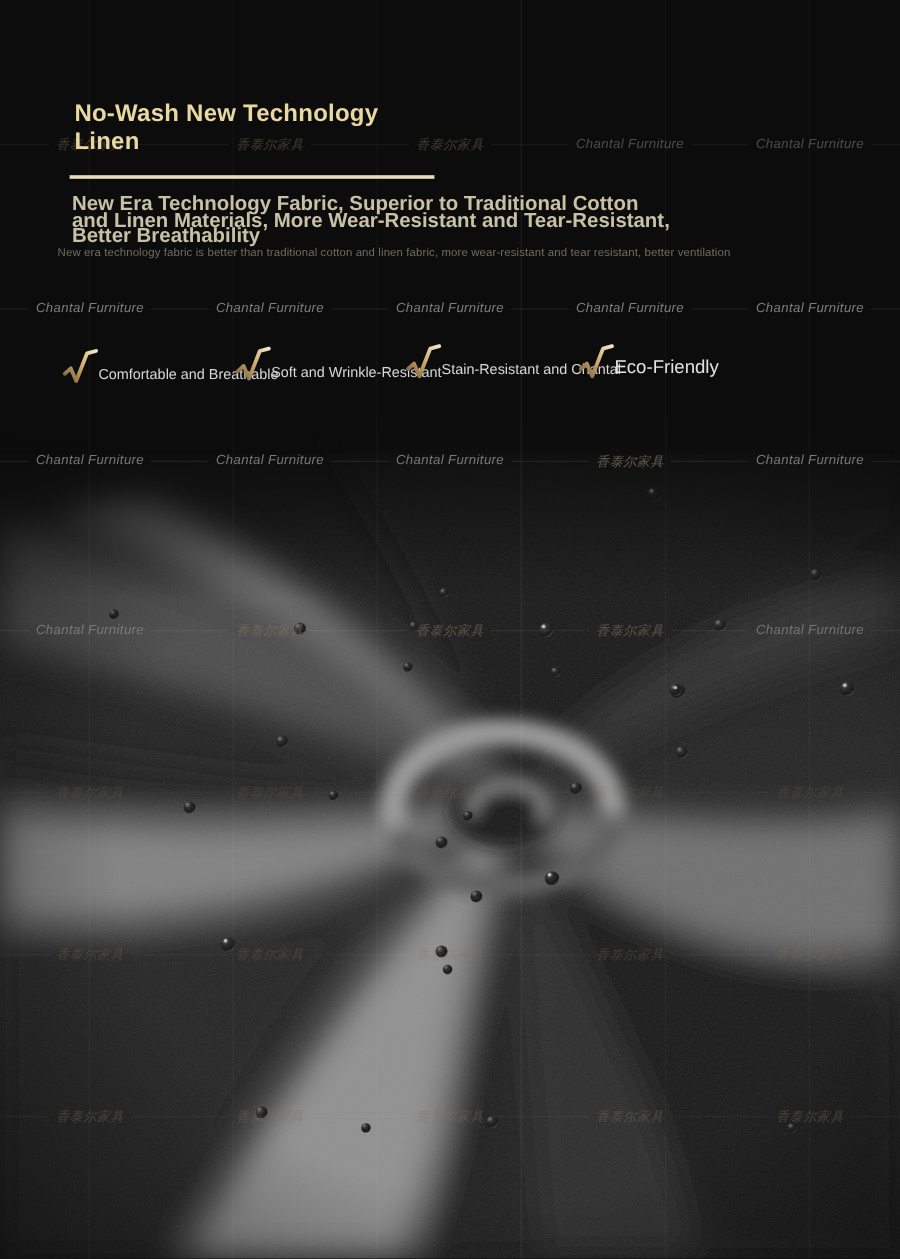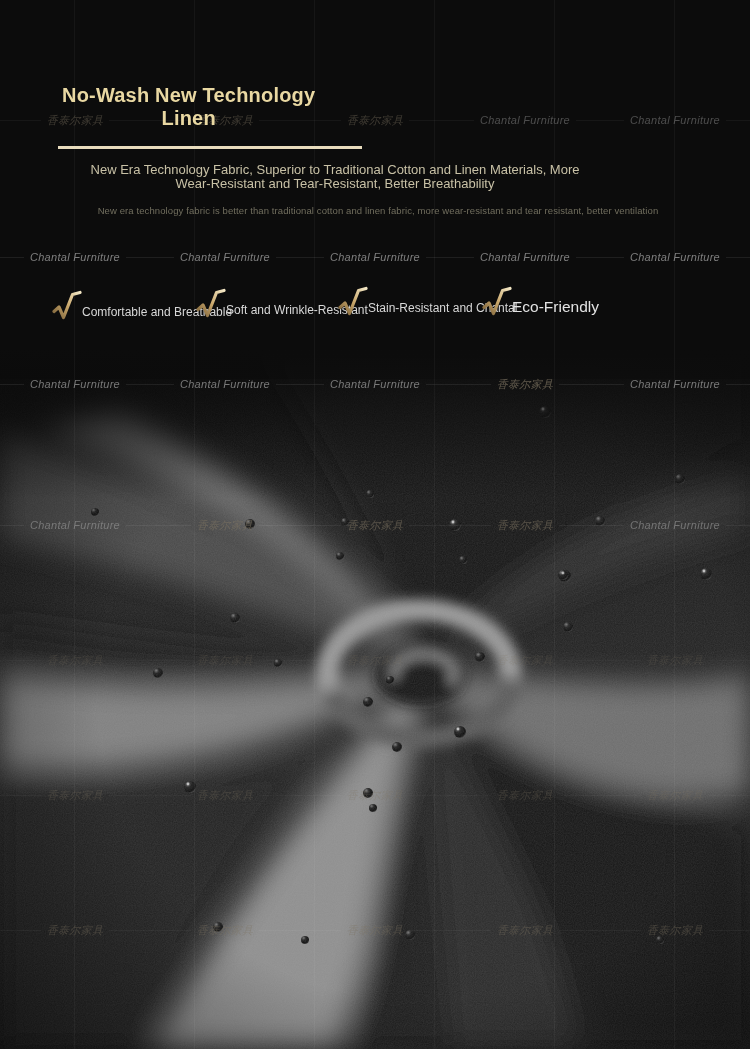--- a/index.html
+++ b/index.html
@@ -17,35 +17,34 @@
   .fabric{position:absolute;left:0;top:349px;width:750px;height:700px;z-index:2;}
   
   .wm-layer{position:absolute;inset:0;z-index:4;pointer-events:none;}
   .wm-row{position:absolute;left:0;width:750px;height:16px;display:flex;}
   .wm-cell{flex:1;display:flex;align-items:center;min-width:0;}
   .wm-line{flex:1;height:1px;background:rgba(255,255,255,0.10);}
   .wm-text{margin:0 6px;font-size:11px;letter-spacing:.3px;white-space:nowrap;font-style:italic;}
   .wm-text.en{color:var(--watermark-en,#9b9b9b);}
   .wm-text.zh{color:var(--watermark-zh,#7d7361);}
   
-  .content{position:absolute;inset:0;z-index:5;text-align:center;}
+  .content{position:absolute;inset:0;z-index:5;}
   .title{
     position:absolute;left:62px;top:84px;margin:0;
     font-size:20px;line-height:23px;font-weight:bold;letter-spacing:.2px;
     color:var(--accent-gold,#e9d8a2);
   }
   .divider{
     position:absolute;left:58px;top:146px;width:304px;height:3px;
     background:var(--divider-gold,#e8dcbd);
   }
   .subtitle{
     position:absolute;left:60px;top:163px;width:500px;
-    font-size:13px;line-height:13.5px;font-weight:normal;
+    font-size:17px;line-height:13.5px;font-weight:bold;
     color:var(--subtitle,#c8c1a6);
-    margin-left:25px;
   }
   .description{
     position:absolute;left:48px;top:205px;width:660px;
     font-size:9.5px;letter-spacing:.1px;
     color:var(--description,#716e5e);
   }
   
   .feature{position:absolute;width:160px;height:40px;}
   .feature .chk{position:absolute;left:0;top:0;width:30px;height:34px;}
   .feature .label{

